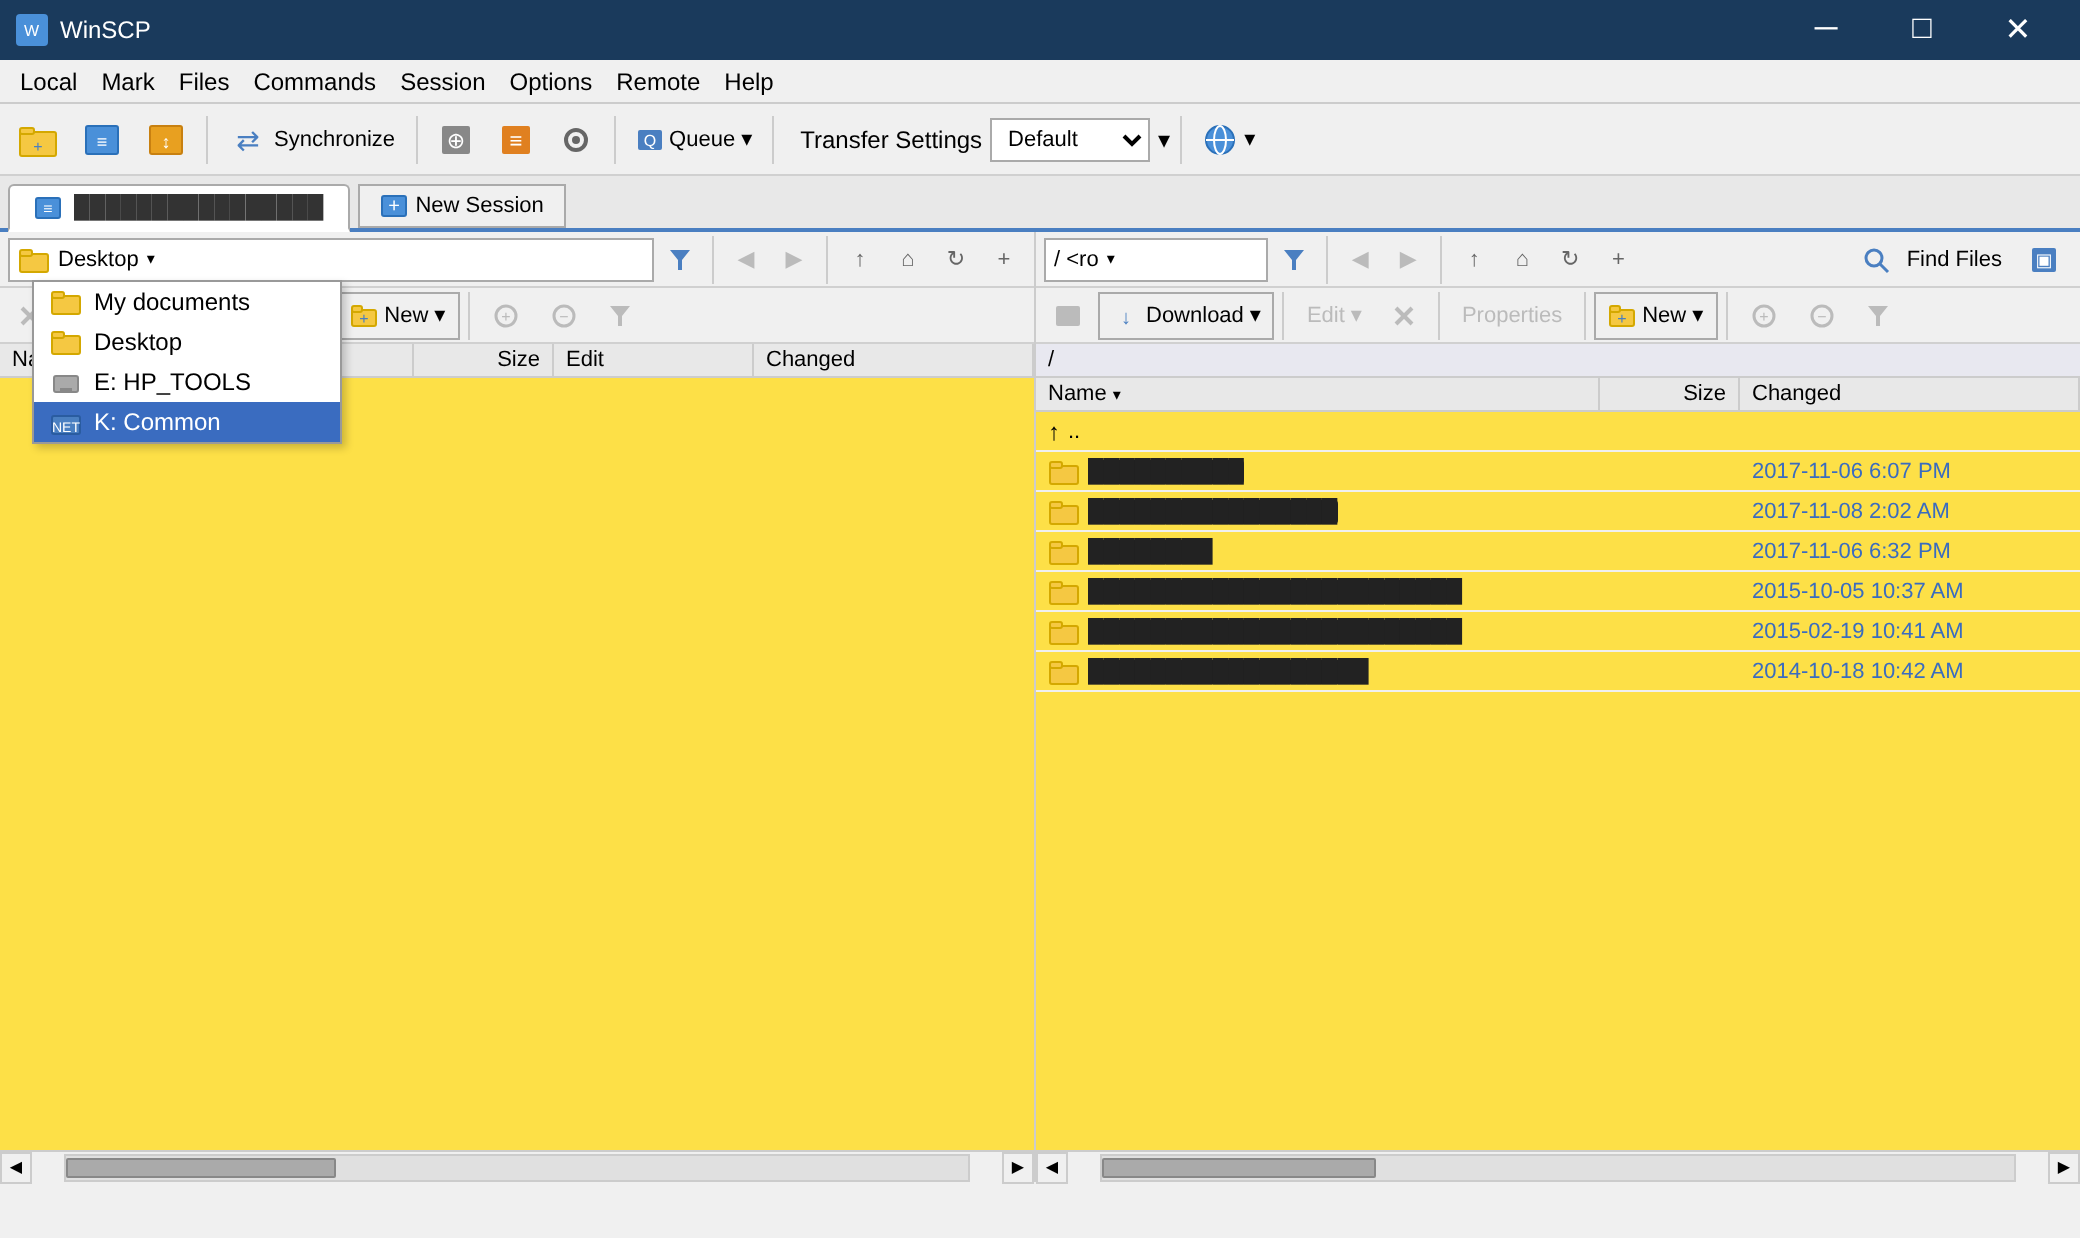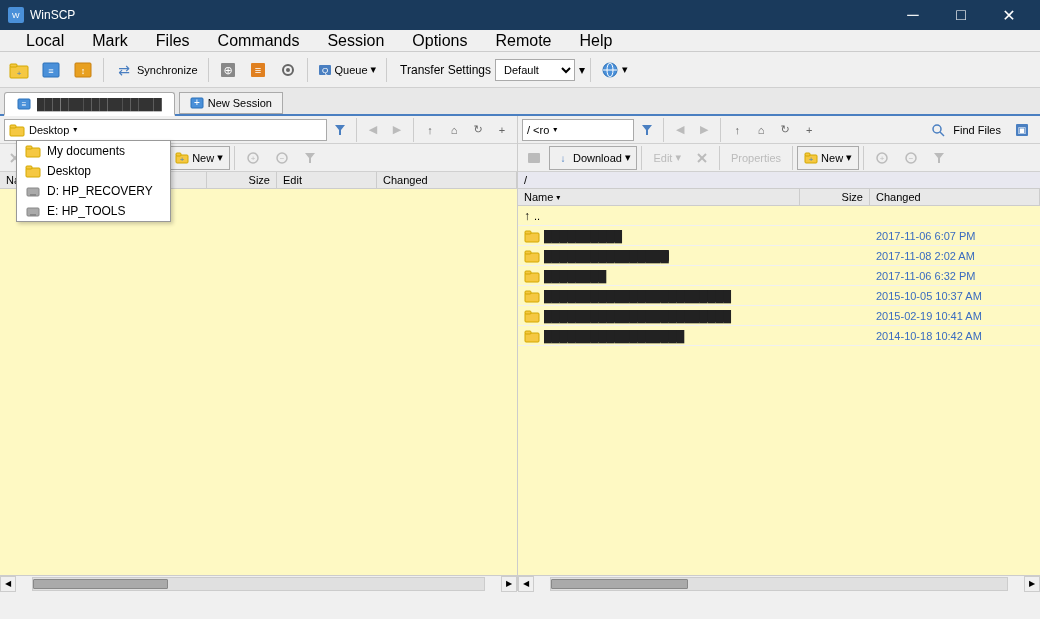--- a/index.html
+++ b/index.html
@@ -7,21 +7,21 @@
     
     
     .title-bar { background: #1a3a5c; color: white; height: 30px; display: flex; align-items: center; padding: 0 8px; justify-content: space-between; }
     .title-bar-left { display: flex; align-items: center; gap: 6px; }
     .title-bar-icon { width: 16px; height: 16px; background: #4a90d9; border-radius: 2px; display: flex; align-items: center; justify-content: center; font-size: 10px; }
     .title-bar-controls { display: flex; gap: 2px; }
     .title-btn { width: 46px; height: 30px; display: flex; align-items: center; justify-content: center; cursor: pointer; font-size: 16px; color: white; }
     
     
     .menu-bar { background: #f0f0f0; height: 22px; display: flex; align-items: center; padding: 0 4px; border-bottom: 1px solid #ccc; }
-    .menu-item { padding: 2px 6px; cursor: pointer; font-size: 16px; margin-left: 16px; }
+    .menu-item { padding: 2px 6px; cursor: pointer; font-size: 12px; }
     
     
     .toolbar { background: #f0f0f0; height: 36px; display: flex; align-items: center; padding: 0 4px; gap: 2px; border-bottom: 1px solid #d0d0d0; }
     .tb-btn { height: 28px; min-width: 28px; border: 1px solid transparent; background: transparent; cursor: pointer; display: flex; align-items: center; justify-content: center; padding: 2px 4px; font-size: 11px; gap: 3px; }
     .tb-separator { width: 1px; height: 24px; background: #ccc; margin: 0 3px; }
     
     
     .transfer-area { display: flex; align-items: center; gap: 4px; margin-left: 8px; }
     .transfer-select { height: 22px; border: 1px solid #aaa; background: white; padding: 0 4px; font-size: 11px; min-width: 80px; }
     
@@ -40,21 +40,21 @@
     .pane-addr-btn { height: 22px; min-width: 22px; border: 1px solid transparent; background: transparent; cursor: pointer; display: flex; align-items: center; justify-content: center; font-size: 10px; }
     .nav-btn { height: 22px; min-width: 22px; border: 1px solid transparent; background: transparent; cursor: pointer; display: flex; align-items: center; justify-content: center; font-size: 11px; color: #666; }
     .nav-btn.disabled { color: #bbb; cursor: default; }
     
     
     .action-toolbar { height: 28px; background: #f0f0f0; display: flex; align-items: center; padding: 0 2px; gap: 1px; border-bottom: 1px solid #d0d0d0; }
     .act-btn { height: 24px; padding: 0 6px; border: 1px solid transparent; background: transparent; cursor: pointer; display: flex; align-items: center; gap: 3px; font-size: 11px; }
     .act-btn.disabled { color: #bbb; }
     
     
-    .file-list-area { flex: 1; background: #fef9c3; overflow: auto; }
+    .file-list-area { flex: 1; background: #fde047; overflow: auto; }
     .file-list-header { display: flex; background: #e8e8e8; border-bottom: 1px solid #ccc; position: sticky; top: 0; }
     .col-header { padding: 2px 6px; font-size: 11px; border-right: 1px solid #ccc; cursor: pointer; user-select: none; white-space: nowrap; }
     .file-row { display: flex; align-items: center; border-bottom: 1px solid #f0f0f0; min-height: 20px; cursor: pointer; }
     .file-cell { padding: 1px 6px; font-size: 11px; white-space: nowrap; overflow: hidden; text-overflow: ellipsis; }
     
     
     .dropdown-overlay { position: absolute; top: 28px; left: 0; background: white; border: 1px solid #999; box-shadow: 2px 2px 4px rgba(0,0,0,0.2); z-index: 100; min-width: 150px; }
     .dropdown-item { padding: 3px 8px; font-size: 12px; cursor: pointer; display: flex; align-items: center; gap: 6px; white-space: nowrap; }
     
     
@@ -233,28 +233,28 @@
               <rect x="1" y="4" width="14" height="9" rx="1" fill="#f5c842" stroke="#d4a800" stroke-width="1"></rect>
               <rect x="1" y="2" width="6" height="3" rx="1" fill="#f5c842" stroke="#d4a800" stroke-width="1"></rect>
             </svg>
           <span>Desktop</span>
         </div>
         <div class="dropdown-item">
           <svg width="16" height="13" viewBox="0 0 16 13">
               <rect x="2" y="3" width="12" height="8" rx="1" fill="#aaa" stroke="#888" stroke-width="1"></rect>
               <rect x="5" y="9" width="6" height="2" rx="0" fill="#888"></rect>
             </svg>
-          <span>D: HP_RECOVERY</span>
-        </div>
-        <div class="dropdown-item">
+          <span>E: HP_TOOLS</span>
+        </div>
+        <div class="dropdown-item highlight-row">
           <svg width="16" height="13" viewBox="0 0 16 13">
-              <rect x="2" y="3" width="12" height="8" rx="1" fill="#aaa" stroke="#888" stroke-width="1"></rect>
-              <rect x="5" y="9" width="6" height="2" rx="0" fill="#888"></rect>
-            </svg>
-          <span>E: HP_TOOLS</span>
+              <rect x="1" y="3" width="14" height="9" rx="1" fill="#4a7fc1" stroke="#2a5ca0" stroke-width="1"></rect>
+              <text x="8" y="11" font-size="7" fill="white" text-anchor="middle">NET</text>
+            </svg>
+          <span>K: Common</span>
         </div>
       </div>
     </div>
 
     <div class="action-toolbar">
       <button class="act-btn disabled">
         <svg width="12" height="12" viewBox="0 0 12 12">
             <line x1="2" y1="2" x2="10" y2="10" stroke="#bbb" stroke-width="2"></line>
             <line x1="10" y1="2" x2="2" y2="10" stroke="#bbb" stroke-width="2"></line>
           </svg>

